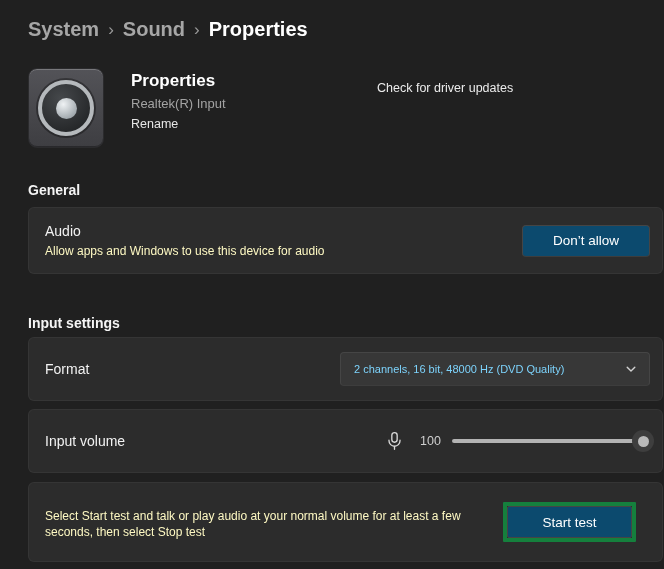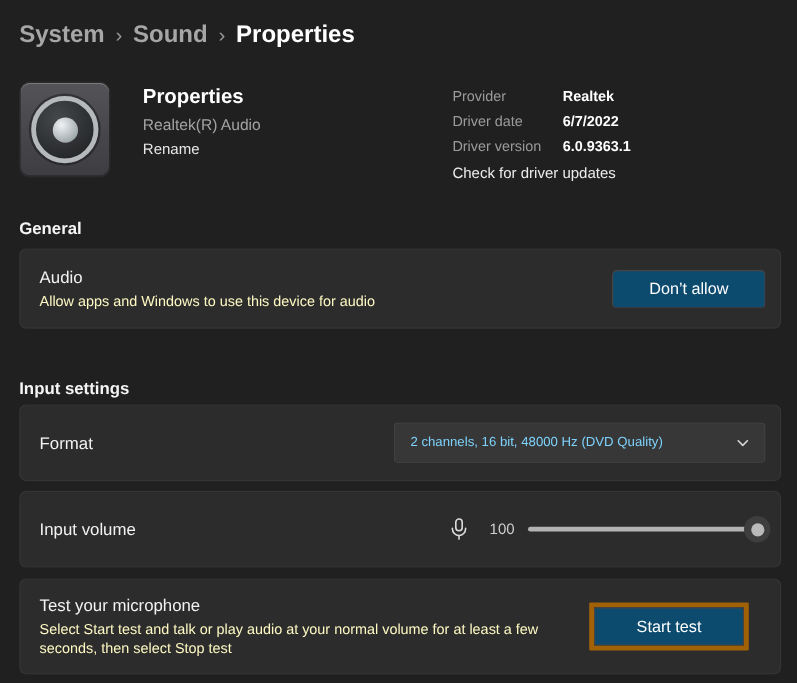--- a/index.html
+++ b/index.html
@@ -2,21 +2,21 @@
 <html><head>
 <meta charset="utf-8">
 <style>
   * { margin:0; padding:0; box-sizing:border-box; }
   html,body { background:#202020; }
   body {
     width:664px; height:569px; overflow:hidden;
     font-family:"Liberation Sans","DejaVu Sans",sans-serif;
     color:#ffffff;
   }
-  .screen { width:544px; height:569px; padding:0 13px 0 16px; position:relative; }
+  .screen { width:544px; height:569px; padding:0 13px 0 28px; position:relative; }
 
   
   .breadcrumb { display:flex; align-items:center; gap:9px; padding-top:14px; height:44px; }
   .crumb { font-size:20px; font-weight:600; color:#a6a6a6; }
   .crumb.current { color:#ffffff; }
   .crumb-sep { font-size:17px; color:#9a9a9a; padding-top:1px; }
 
   
   .device-header { display:flex; margin-top:24px; height:80px; }
   .device-icon {
@@ -94,21 +94,21 @@
     position:absolute; left:0; right:2px; top:9px; height:4px;
     border-radius:2px; background:#b3b3b3;
   }
   .slider-thumb {
     position:absolute; right:-4px; top:0; width:22px; height:22px; border-radius:50%;
     background:#3e3e3e; display:flex; align-items:center; justify-content:center; cursor:grab;
   }
   .slider-thumb::after { content:""; width:11px; height:11px; border-radius:50%; background:#bababa; }
 
   
-  .annotation-box { border:4px solid #a16207; border-radius:1px; flex:none; }
+  .annotation-box { border:4px solid #15803d; border-radius:1px; flex:none; }
   .annotation-box .btn { min-width:125px; border-radius:2px; border-color:#454545; }
 </style>
 </head>
 <body>
 
 <div class="screen">
 
   <div class="breadcrumb">
     <span class="crumb">System</span>
     <span class="crumb-sep">›</span>
@@ -118,32 +118,24 @@
   </div>
 
   <div class="device-header">
     <div class="device-icon">
       <div class="speaker-ring">
         <div class="speaker-dome"></div>
       </div>
     </div>
     <div class="device-titles">
       <div class="device-name">Properties</div>
-      <div class="device-sub">Realtek(R) Audio</div>
+      <div class="device-sub">Realtek(R) Input</div>
       <span class="device-rename">Rename</span>
     </div>
     <div class="driver-info">
-      <div class="driver-grid">
-        <span class="driver-label">Provider</span>
-        <span class="driver-value">Realtek</span>
-        <span class="driver-label">Driver date</span>
-        <span class="driver-value">6/7/2022</span>
-        <span class="driver-label">Driver version</span>
-        <span class="driver-value">6.0.9363.1</span>
-      </div>
       <span class="driver-link">Check for driver updates</span>
     </div>
   </div>
 
   <div class="section-header sh-general">General</div>
 
   <div class="card card-audio">
     <div class="card-text">
       <div class="card-title">Audio</div>
       <div class="card-subtitle">Allow apps and Windows to use this device for audio</div>
@@ -182,21 +174,20 @@
       <span class="volume-value">100</span>
       <div class="slider">
         <div class="slider-track"></div>
         <div class="slider-thumb"></div>
       </div>
     </div>
   </div>
 
   <div class="card card-test">
     <div class="card-text">
-      <div class="card-title">Test your microphone</div>
       <div class="card-subtitle">Select Start test and talk or play audio at your normal volume for at least a few seconds, then select Stop test</div>
     </div>
     <div class="annotation-box">
       <button class="btn">Start test</button>
     </div>
   </div>
 
 </div>
 
 </body></html>

